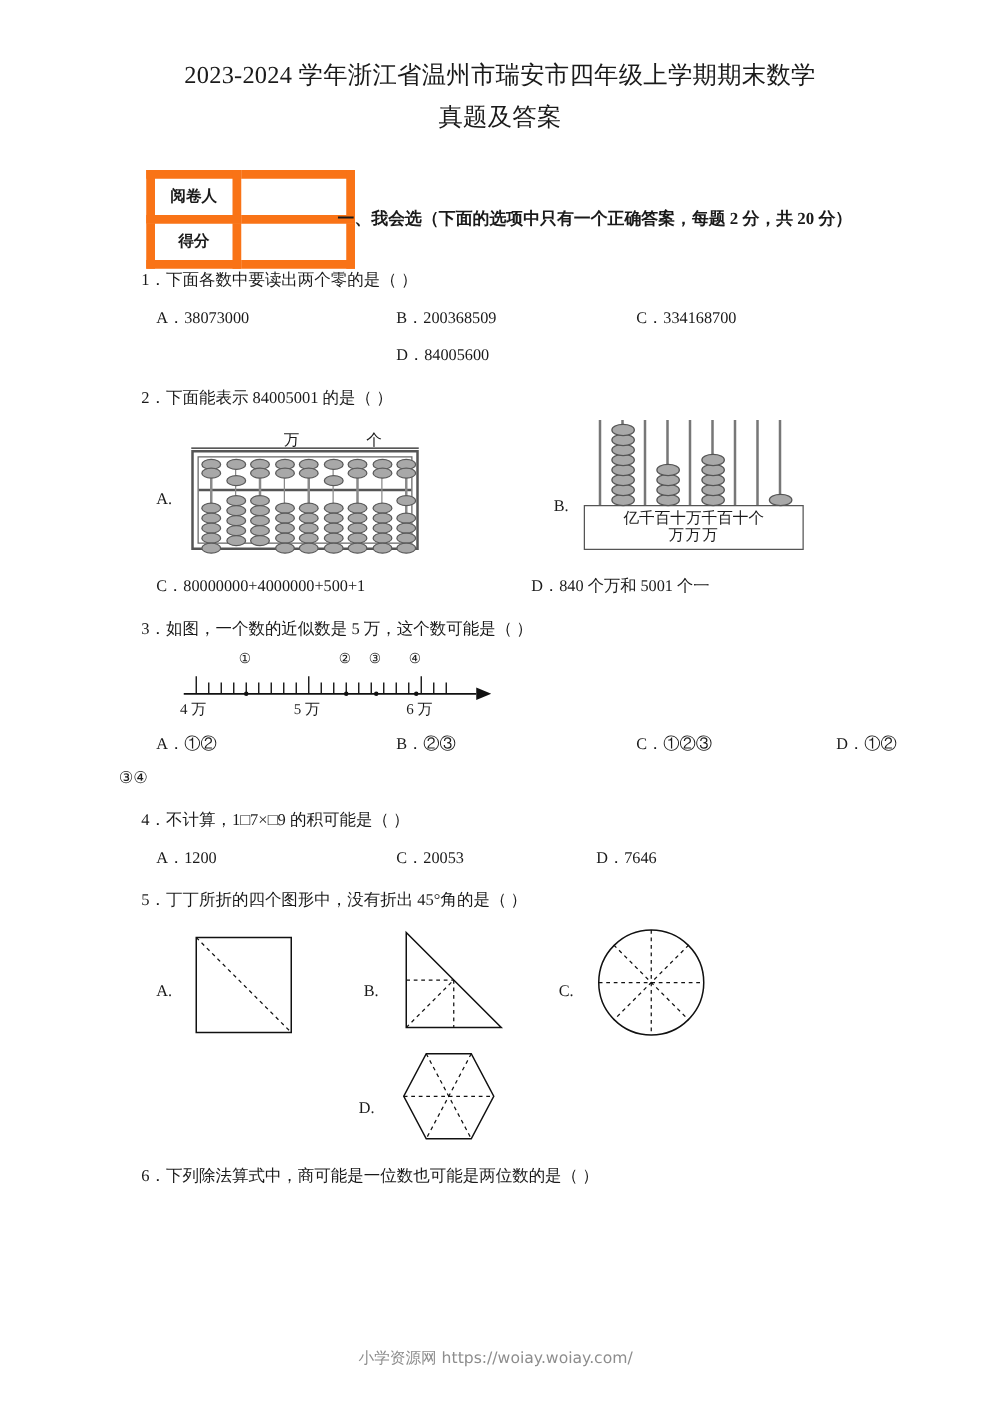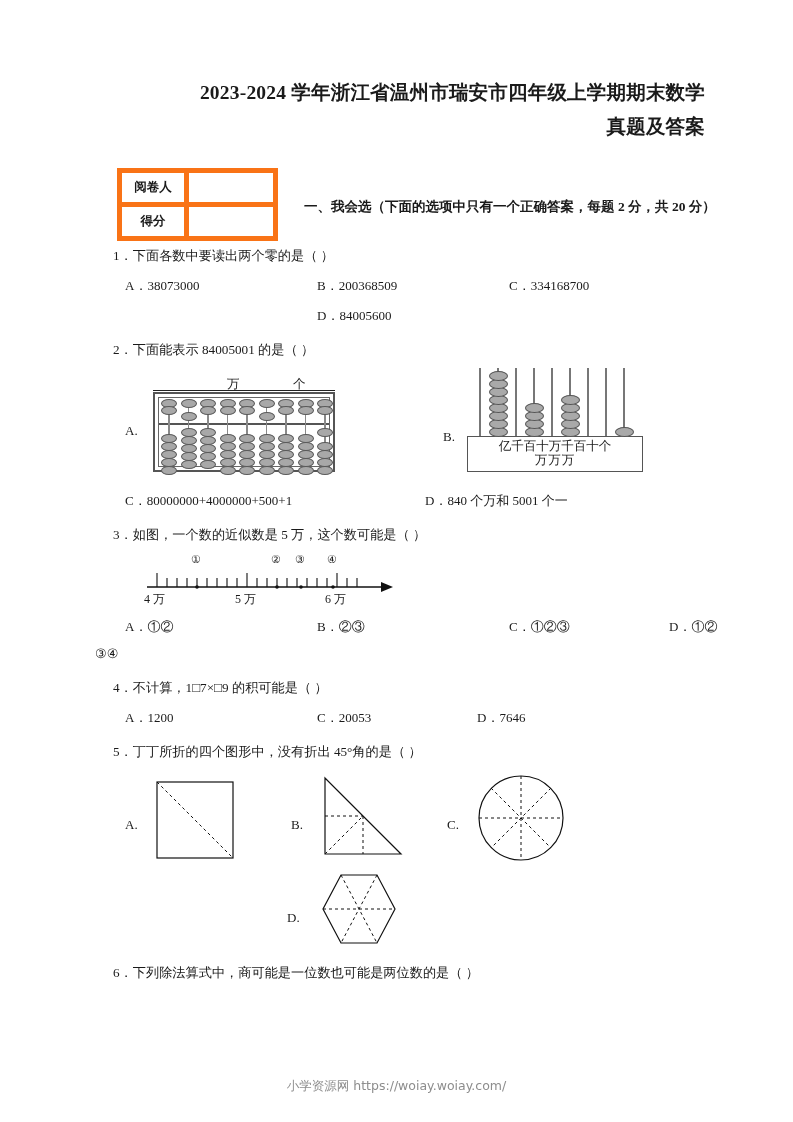--- a/index.html
+++ b/index.html
@@ -23,58 +23,57 @@
   .sheet {
     position: absolute;
     left: 95px;
     top: 0;
     width: 610px;
     height: 1122px;
   }
 
   
   .doc-title {
-    margin-top: 76px;
-    text-align: right;
+    margin-top: 44px;
+    text-align: center;
     font-size: 19.5px;
-    font-weight: bold;
+    font-weight: normal;
     line-height: 34px;
     letter-spacing: 0.2px;
   }
   .doc-title .line2 { display: block; }
 
   
   .head-row {
     position: relative;
     margin-top: 24px;
     height: 64px;
   }
   table.score-table {
     border-collapse: collapse;
     margin-left: 22px;
   }
   table.score-table td {
-    border: 5px solid #f97316;
+    border: 7px solid #f97316;
     width: 62px;
     height: 29px;
     text-align: center;
     font-size: 12.5px;
     font-weight: bold;
     padding: 0;
   }
   table.score-table td.blank { width: 84px; }
 
   .section-heading {
     position: absolute;
     left: 175px;
     top: 30px;
     font-size: 13.5px;
     font-weight: bold;
     white-space: nowrap;
-    margin-left: 34px;
   }
 
   
   .q {
     margin-top: 13px;
     font-size: 13.2px;
     line-height: 21px;
   }
   .q-stem {
     padding-left: 18px;

